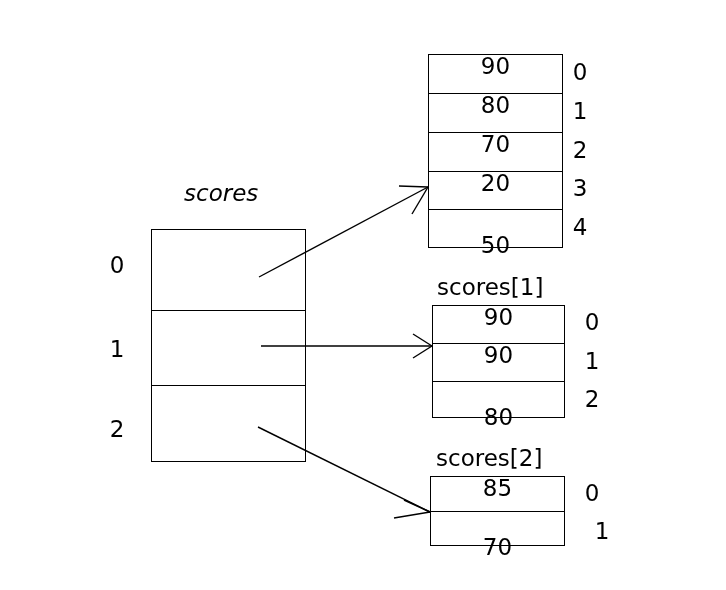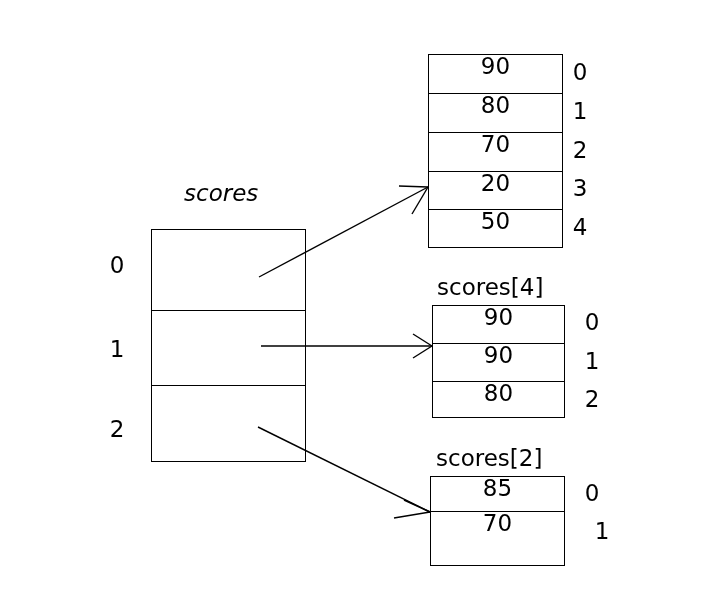--- a/index.html
+++ b/index.html
@@ -39,20 +39,21 @@
     position: absolute;
     box-sizing: border-box;
     border-bottom: 1.6px solid #000000;
     display: flex;
     align-items: flex-start;
     justify-content: center;
     background: transparent;
   }
   .array-cell.last {
     border-bottom: none;
+    margin-top: 24px;
   }
   .cell-value {
     font-size: 23px;
     line-height: 1;
     color: #000000;
     font-family: "DejaVu Sans", "Liberation Sans", sans-serif;
   }
   .array-title {
     position: absolute;
     font-size: 23px;
@@ -131,41 +132,41 @@
       <span class="cell-value">50</span>
     </div>
   </div>
 
   <div class="index-label" style="left:570px; top:61px; width:20px;">0</div>
   <div class="index-label" style="left:570px; top:100px; width:20px;">1</div>
   <div class="index-label" style="left:570px; top:139px; width:20px;">2</div>
   <div class="index-label" style="left:570px; top:177px; width:20px;">3</div>
   <div class="index-label" style="left:570px; top:216px; width:20px;">4</div>
 
-  <div class="array-title" style="left:437px; top:276px;">scores[4]</div>
+  <div class="array-title" style="left:437px; top:276px;">scores[1]</div>
 
   <div class="array-box" style="left:432px; top:305px; width:133px; height:113px;">
     <div class="array-cell" style="left:0; top:0; width:100%; height:38px;">
       <span class="cell-value">90</span>
     </div>
     <div class="array-cell" style="left:0; top:38px; width:100%; height:38px;">
       <span class="cell-value">90</span>
     </div>
     <div class="array-cell last" style="left:0; top:76px; width:100%; height:34px;">
       <span class="cell-value">80</span>
     </div>
   </div>
 
   <div class="index-label" style="left:582px; top:311px; width:20px;">0</div>
   <div class="index-label" style="left:582px; top:350px; width:20px;">1</div>
   <div class="index-label" style="left:582px; top:388px; width:20px;">2</div>
 
   <div class="array-title" style="left:436px; top:447px;">scores[2]</div>
 
-  <div class="array-box" style="left:430px; top:476px; width:135px; height:90px;">
+  <div class="array-box" style="left:430px; top:476px; width:135px; height:70px;">
     <div class="array-cell" style="left:0; top:0; width:100%; height:35px;">
       <span class="cell-value">85</span>
     </div>
     <div class="array-cell last" style="left:0; top:35px; width:100%; height:32px;">
       <span class="cell-value">70</span>
     </div>
   </div>
 
   <div class="index-label" style="left:582px; top:482px; width:20px;">0</div>
   <div class="index-label" style="left:592px; top:520px; width:20px;">1</div>

